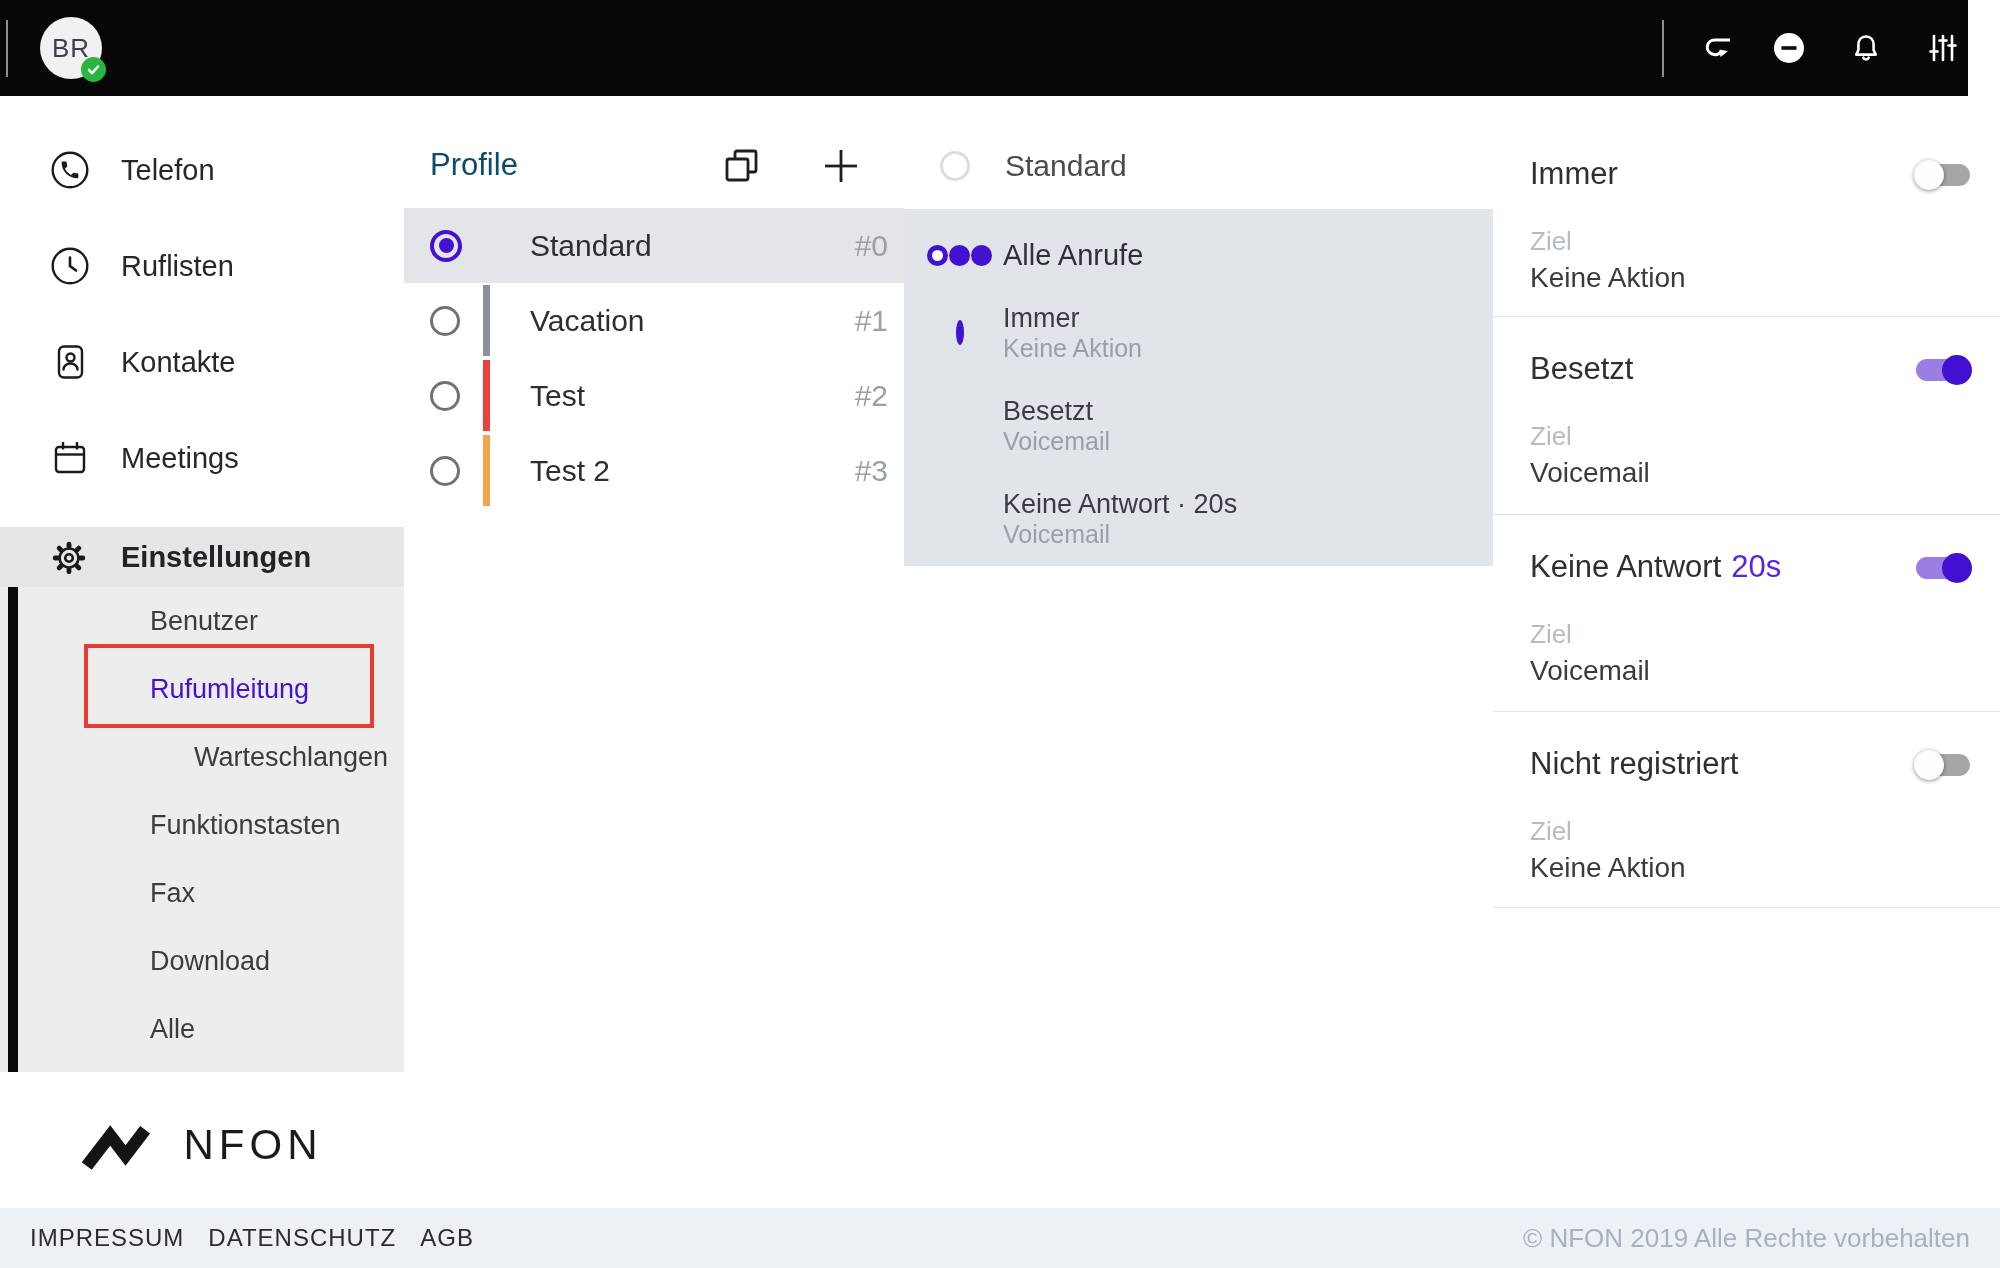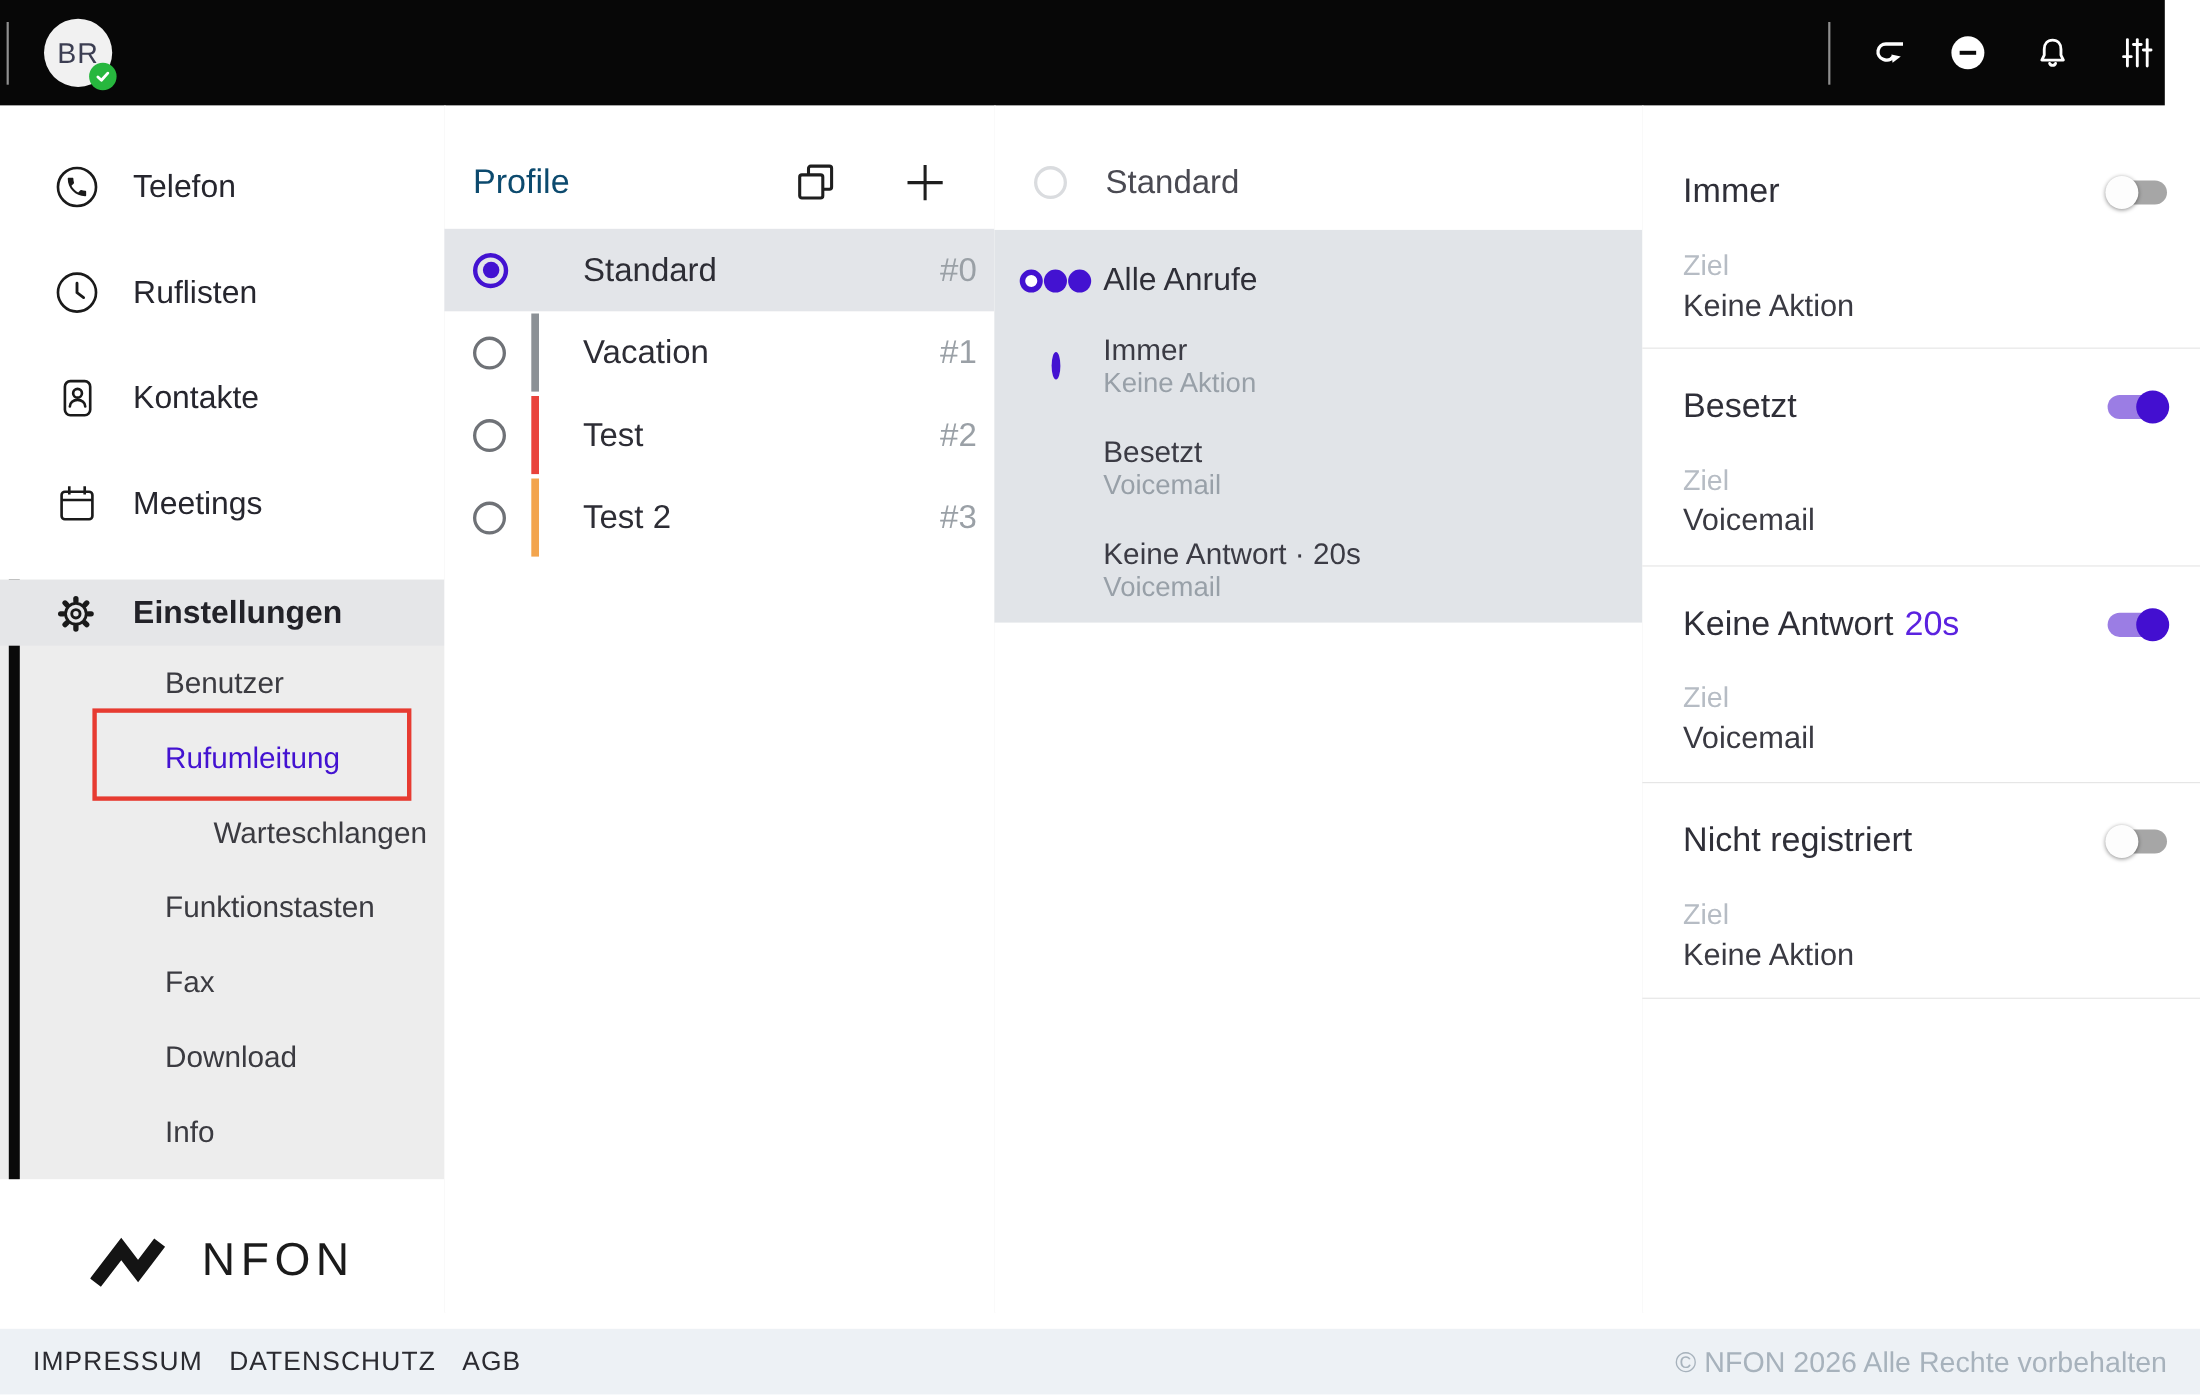--- a/index.html
+++ b/index.html
@@ -230,21 +230,21 @@
       <div class="sub-item" style="top:264px;">
           <span>Funktionstasten</span>
         </div>
       <div class="sub-item" style="top:332px;">
           <span>Fax</span>
         </div>
       <div class="sub-item" style="top:400px;">
           <span>Download</span>
         </div>
       <div class="sub-item" style="top:468px;">
-          <span>Info</span>
+          <span>Alle</span>
         </div>
     </div>
 
     <div class="annotation-box"></div>
 
     <div class="logo">
       <span>
         <svg width="88" height="50" viewBox="0 0 92 52">
           <path d="M5 48 L29.5 16 L45.5 37 L66 10" fill="none" stroke="#141414" stroke-width="13"></path>
         </svg>
@@ -369,16 +369,16 @@
       <span class="d-value">Keine Aktion</span>
     </div>
   </section>
 
   <footer class="footer">
     <div class="f-links">
       <span class="f-link">IMPRESSUM</span>
       <span class="f-link">DATENSCHUTZ</span>
       <span class="f-link">AGB</span>
     </div>
-    <span class="f-copy">© NFON 2026 Alle Rechte vorbehalten</span>
+    <span class="f-copy">© NFON 2019 Alle Rechte vorbehalten</span>
   </footer>
 
 </div>
 
 </body></html>

